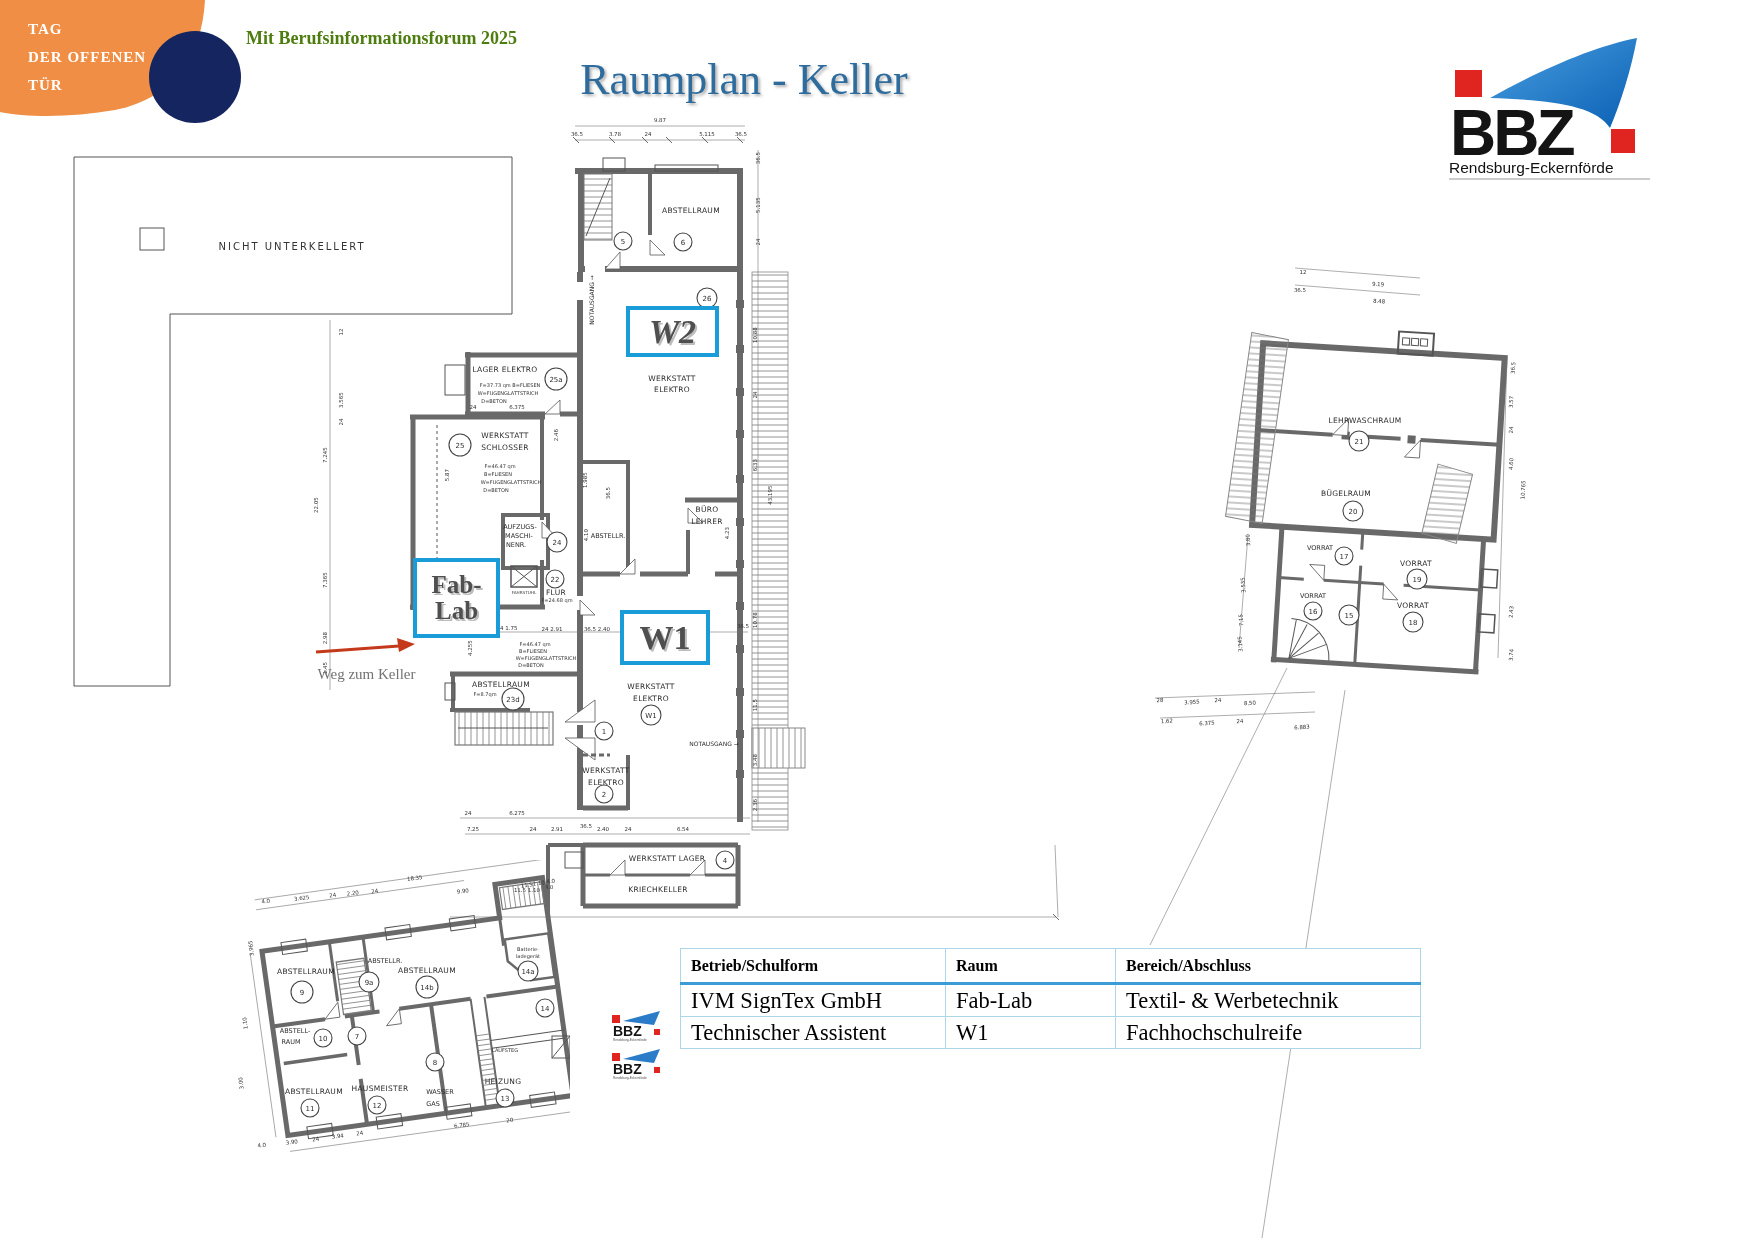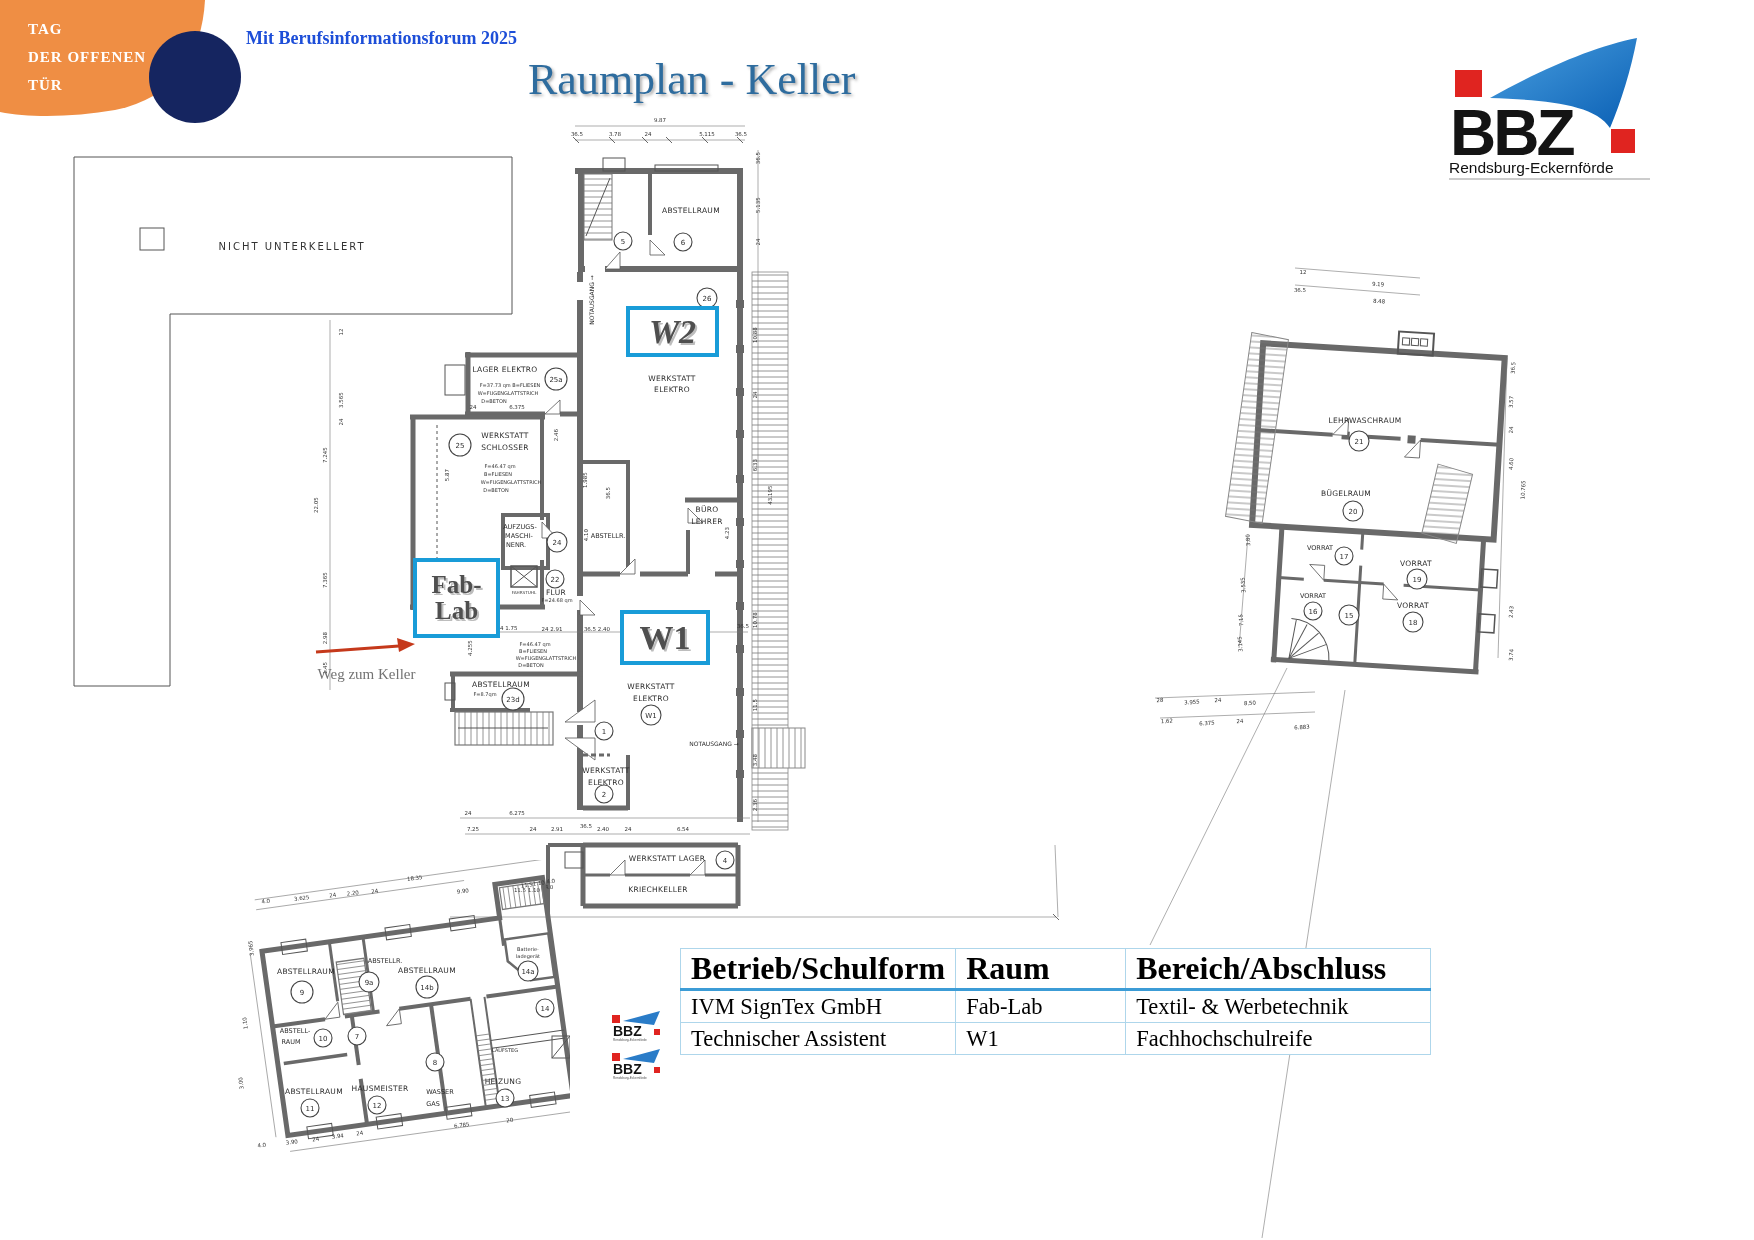--- a/index.html
+++ b/index.html
@@ -1,22 +1,22 @@
 <!DOCTYPE html>
 <html><head>
 <meta charset="utf-8">
 <style>
   html,body{margin:0;padding:0;background:#fff;}
   body{width:1754px;height:1240px;position:relative;overflow:hidden;font-family:"Liberation Sans",sans-serif;}
   .abs{position:absolute;}
 
   
   #badge-svg{left:0;top:0;}
-  #subtitle{left:246px;top:28px;font:bold 18px "Liberation Serif",serif;color:#1d4ed8;}
-  #page-title{left:528px;top:54px;width:400px;text-align:left;font:44px "Liberation Serif",serif;color:#2e6c9e;text-shadow:2px 2px 3px rgba(80,80,80,.45);}
+  #subtitle{left:246px;top:28px;font:bold 18px "Liberation Serif",serif;color:#4d7c0f;}
+  #page-title{left:544px;top:54px;width:400px;text-align:center;font:44px "Liberation Serif",serif;color:#2e6c9e;text-shadow:2px 2px 3px rgba(80,80,80,.45);}
 
   
   svg text{text-anchor:middle;fill:#2b2b2b;}
   .rlab{font:7.5px "DejaVu Sans",sans-serif;letter-spacing:.3px;}
   .rsm{font:6.5px "DejaVu Sans",sans-serif;}
   .spec{font:5px "DejaVu Sans",sans-serif;fill:#333;}
   .spec4{font:4.2px "DejaVu Sans",sans-serif;fill:#333;}
   .tiny{font:6px "DejaVu Sans",sans-serif;}
   .dim{font:5.5px "DejaVu Sans",sans-serif;fill:#333;}
   .nlab{font:10px "DejaVu Sans",sans-serif;letter-spacing:2px;fill:#333;}
@@ -37,21 +37,21 @@
   #weg-label{left:304px;top:666px;width:125px;text-align:center;font:15px "Liberation Serif",serif;color:#737373;z-index:3;}
 
   
   #logo-svg{left:1445px;top:30px;}
   .mini-logo{z-index:4;}
 
   
   #table-wrap{left:680px;top:948px;z-index:5;background:#fff;}
   table.info-table{border-collapse:collapse;font-family:"Liberation Serif",serif;}
   table.info-table th,table.info-table td{border:1.5px solid #aed6eb;padding:1px 10px;text-align:left;white-space:nowrap;}
-  table.info-table th{font-size:32px;font-weight:bold;height:31px;border-bottom:3px solid #3c9cd6;}
+  table.info-table th{font-size:16px;font-weight:bold;height:31px;border-bottom:3px solid #3c9cd6;}
   table.info-table td{font-size:22.5px;height:29px;}
   .c1{width:244px;} .c2{width:149px;} .c3{width:284px;}
 </style>
 </head>
 <body>
 
 <svg id="badge-svg" class="abs" width="250" height="130">
   <path d="M0,0 L205,0 C202,55 175,98 115,110 C75,117 30,118 0,112 Z" fill="#ef8e44"></path>
   <circle cx="195" cy="77" r="46" fill="#152560"></circle>
   <text x="28" y="34" style="text-anchor:start;font:bold 15px 'Liberation Serif',serif;fill:#fff;letter-spacing:1px">TAG</text>

